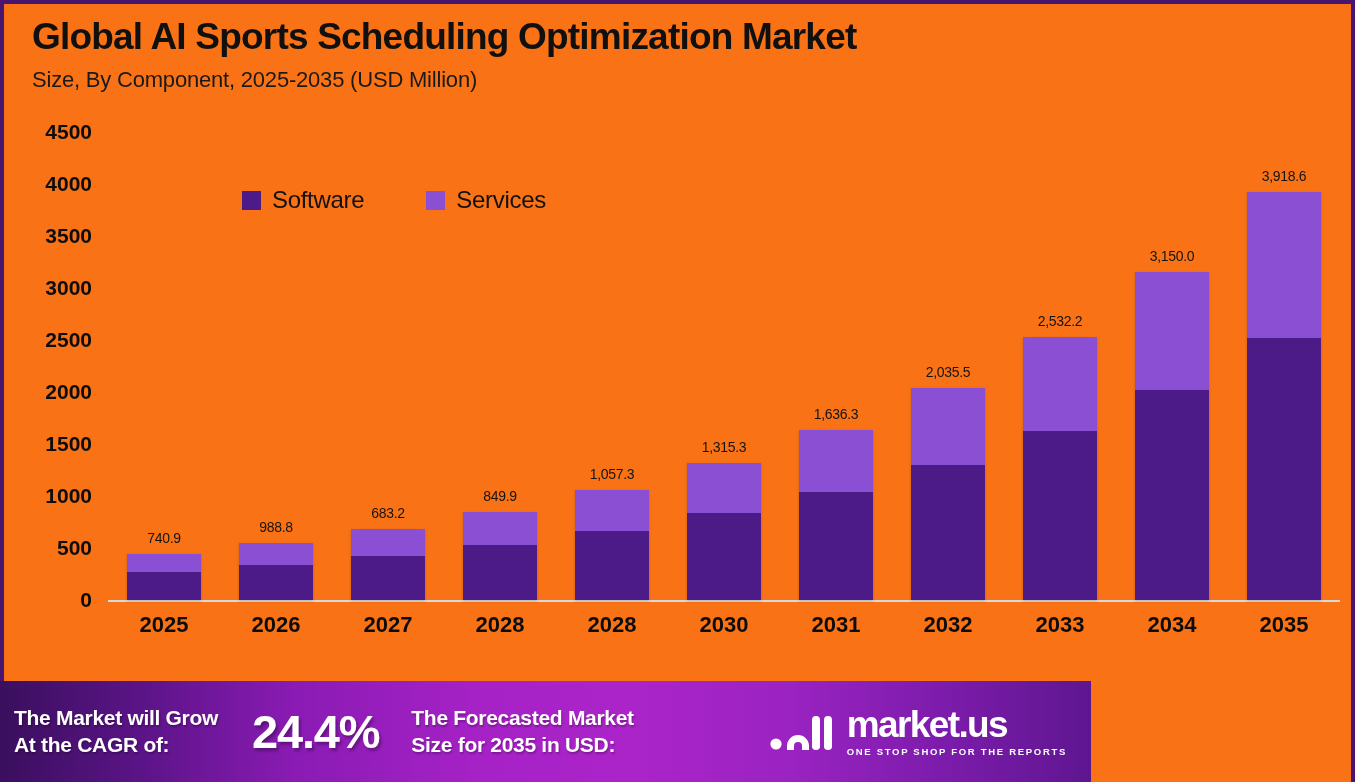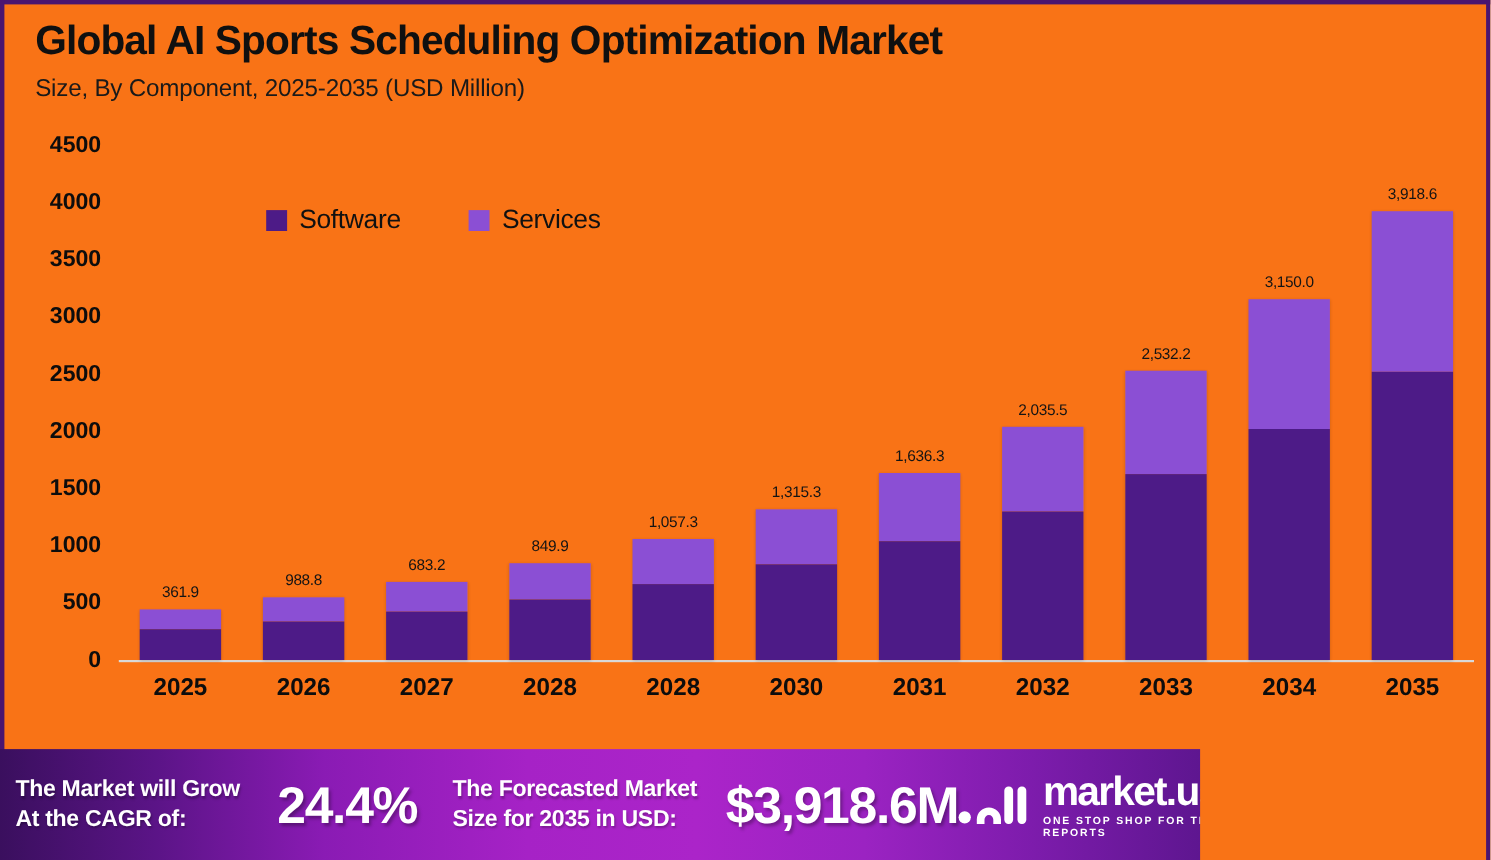--- a/index.html
+++ b/index.html
@@ -222,21 +222,21 @@
         <div class="y-tick" style="top: 260px;">2000</div>
         <div class="y-tick" style="top: 208px;">2500</div>
         <div class="y-tick" style="top: 156px;">3000</div>
         <div class="y-tick" style="top: 104px;">3500</div>
         <div class="y-tick" style="top: 52px;">4000</div>
         <div class="y-tick" style="top: 0px;">4500</div>
       </div>
     <div class="grid-base"></div>
     <div class="bars" id="bars">
         <div class="bar-col">
-          <div class="bar-label" style="bottom: 53.916px;">361.9</div>
+          <div class="bar-label" style="bottom: 53.916px;">740.9</div>
           <div class="bar-stack" style="height: 45.916px;">
             <div class="seg-services" style="height: 18.1376px; background: rgb(139, 79, 212);"></div>
             <div class="seg-software" style="height: 27.7784px; background: rgb(77, 27, 135);"></div>
           </div>
         </div>
         <div class="bar-col">
           <div class="bar-label" style="bottom: 65.1168px;">988.8</div>
           <div class="bar-stack" style="height: 57.1168px;">
             <div class="seg-services" style="height: 22.2768px; background: rgb(139, 79, 212);"></div>
             <div class="seg-software" style="height: 34.84px; background: rgb(77, 27, 135);"></div>
@@ -325,21 +325,20 @@
     <div class="f-label f-cagr-label">
       <div>The Market will Grow</div>
       <div>At the CAGR of:</div>
     </div>
     <div class="f-value f-cagr-value">24.4%</div>
 
     <div class="f-label f-size-label">
       <div>The Forecasted Market</div>
       <div>Size for 2035 in USD:</div>
     </div>
-    <div class="f-value f-size-value">$3,918.6M</div>
 
     <div class="logo">
       <span class="logo-mark">
         <svg width="66" height="44" viewBox="0 0 66 44" aria-hidden="true">
           <circle cx="6" cy="36" r="5.6" fill="#ffffff"></circle>
           <path d="M17 38 a11 11 0 0 1 22 0 v4 h-7 v-4 a4 4 0 0 0 -8 0 v4 h-7 z" fill="#ffffff"></path>
           <rect x="42" y="8" width="8" height="34" rx="3.8" fill="#ffffff"></rect>
           <rect x="54" y="8" width="8" height="34" rx="3.8" fill="#ffffff"></rect>
         </svg>
       </span>

